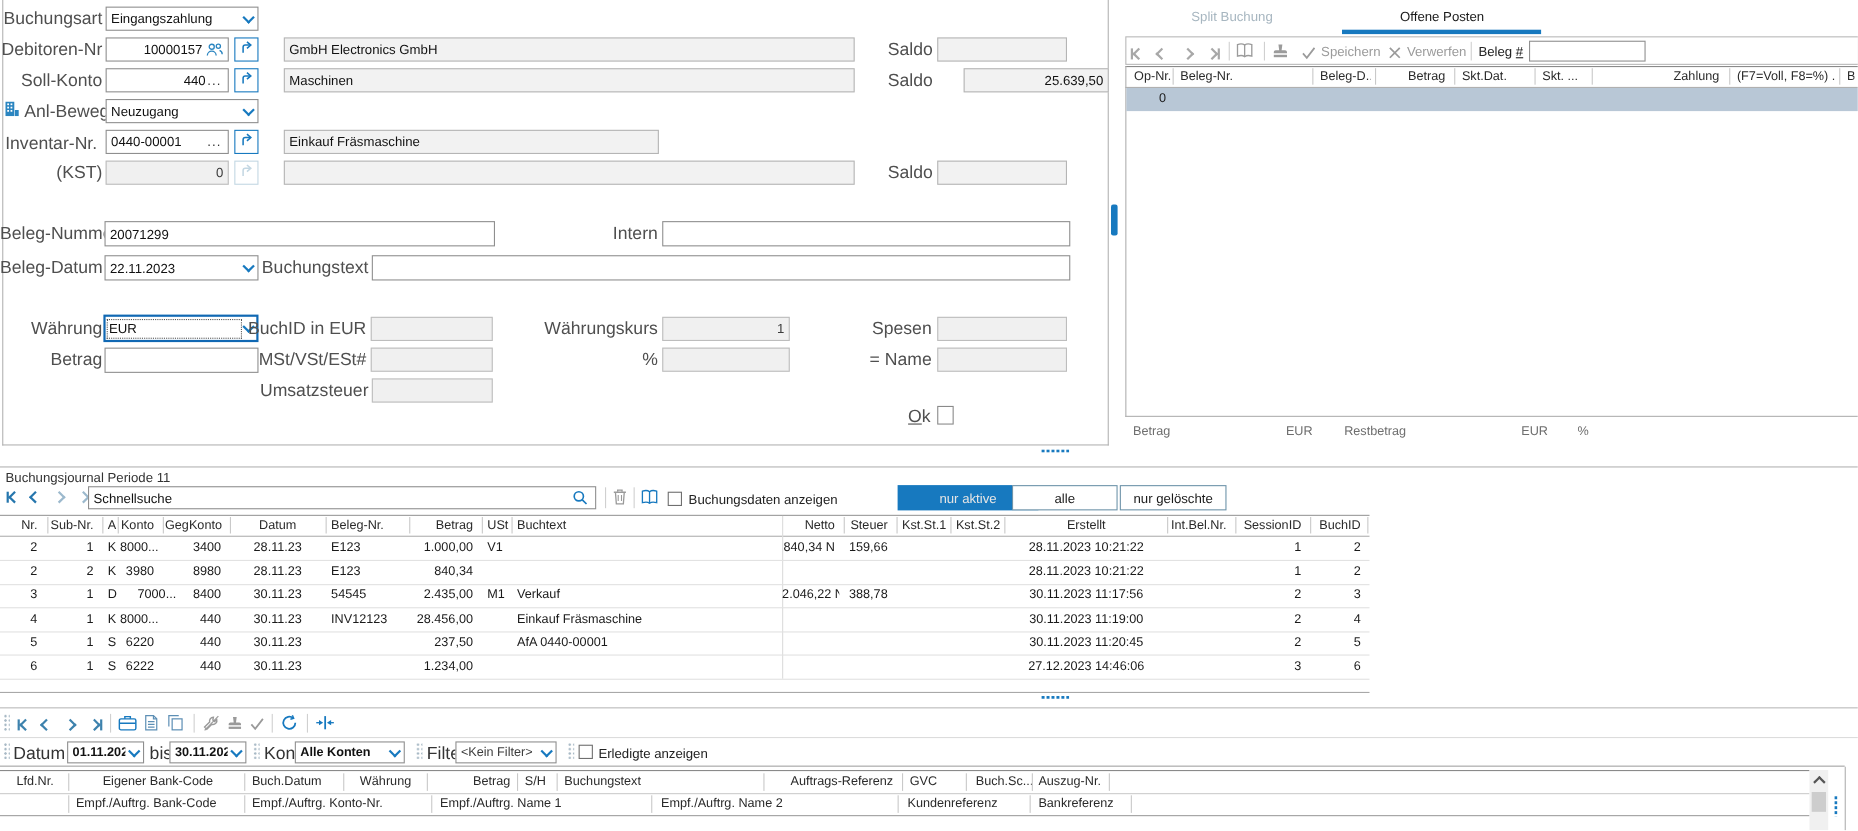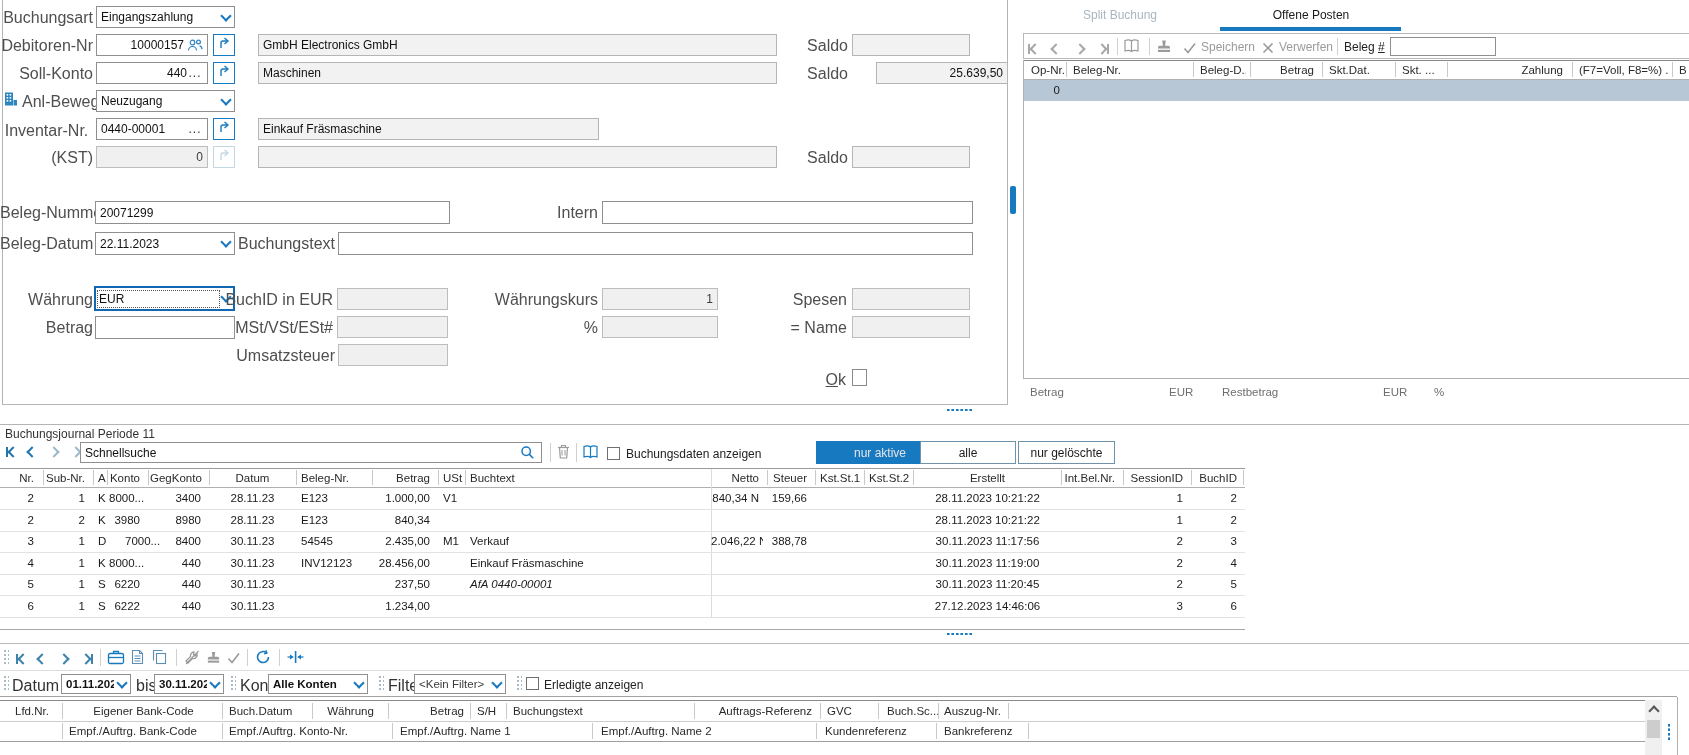--- a/index.html
+++ b/index.html
@@ -560,21 +560,21 @@
     <div class="hline" style="left: 0px; top: 573.5px; width: 1245px; background: rgb(226, 226, 226);"></div>
     <div class="gcell" style="left: 2px; top: 574px; width: 36px; height: 21px; line-height: 21px; text-align: right; padding-right: 4px;">5</div>
     <div class="gcell" style="left: 45px; top: 574px; width: 44px; height: 21px; line-height: 21px; text-align: right; padding-right: 4px;">1</div>
     <div class="gcell" style="left: 95px; top: 574px; width: 12px; height: 21px; line-height: 21px; text-align: left; padding-left: 3px;">S</div>
     <div class="gcell" style="left: 109px; top: 574px; width: 35px; height: 21px; line-height: 21px; text-align: right; padding-right: 4px;">6220</div>
     <div class="gcell" style="left: 150px; top: 574px; width: 55px; height: 21px; line-height: 21px; text-align: right; padding-right: 4px;">440</div>
     <div class="gcell" style="left: 211px; top: 574px; width: 80px; height: 21px; line-height: 21px; text-align: center; padding-left: 3px;">30.11.23</div>
     <div class="gcell" style="left: 298px; top: 574px; width: 70px; height: 21px; line-height: 21px; text-align: left; padding-left: 3px;"></div>
     <div class="gcell" style="left: 374px; top: 574px; width: 60px; height: 21px; line-height: 21px; text-align: right; padding-right: 4px;">237,50</div>
     <div class="gcell" style="left: 440px; top: 574px; width: 23px; height: 21px; line-height: 21px; text-align: left; padding-left: 3px;"></div>
-    <div class="gcell" style="left: 467px; top: 574px; width: 240px; height: 21px; line-height: 21px; text-align: left; padding-left: 3px; font-style: italic;">AfA 0440-00001</div>
+    <div class="gcell" style="left: 467px; top: 574px; width: 240px; height: 21px; line-height: 21px; text-align: left; padding-left: 3px;">AfA 0440-00001</div>
     <div class="gcell" style="left: 711px; top: 574px; width: 52px; height: 21px; line-height: 21px; text-align: right; padding-right: 4px;"></div>
     <div class="gcell" style="left: 769px; top: 574px; width: 42px; height: 21px; line-height: 21px; text-align: right; padding-right: 4px;"></div>
     <div class="gcell" style="left: 817px; top: 574px; width: 43px; height: 21px; line-height: 21px; text-align: left; padding-left: 3px;"></div>
     <div class="gcell" style="left: 866px; top: 574px; width: 43px; height: 21px; line-height: 21px; text-align: left; padding-left: 3px;"></div>
     <div class="gcell" style="left: 915px; top: 574px; width: 142px; height: 21px; line-height: 21px; text-align: center; padding-left: 3px;">30.11.2023 11:20:45</div>
     <div class="gcell" style="left: 1063px; top: 574px; width: 56px; height: 21px; line-height: 21px; text-align: right; padding-right: 4px;"></div>
     <div class="gcell" style="left: 1125px; top: 574px; width: 62px; height: 21px; line-height: 21px; text-align: right; padding-right: 4px;">2</div>
     <div class="gcell" style="left: 1193px; top: 574px; width: 48px; height: 21px; line-height: 21px; text-align: right; padding-right: 4px;">5</div>
     <div class="hline" style="left: 0px; top: 595px; width: 1245px; background: rgb(226, 226, 226);"></div>
     <div class="gcell" style="left: 2px; top: 595.5px; width: 36px; height: 21px; line-height: 21px; text-align: right; padding-right: 4px;">6</div>

